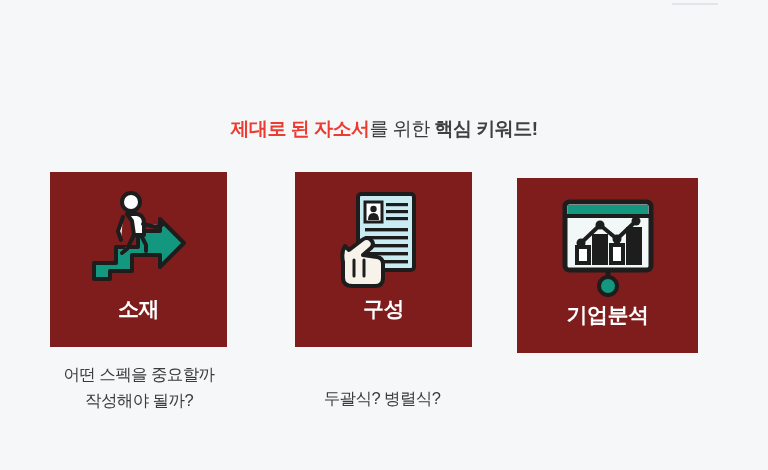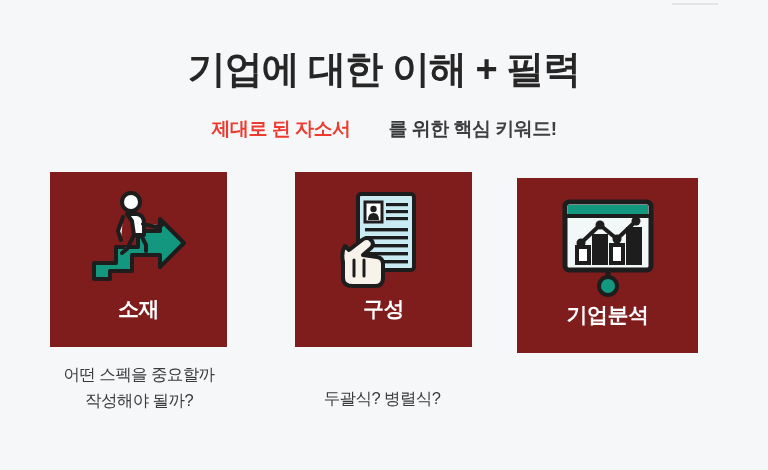--- a/index.html
+++ b/index.html
@@ -49,23 +49,22 @@
     font-size: 19px;
     color: #3a3a3a;
     letter-spacing: -0.5px;
     white-space: nowrap;
   }
   .subtitle .accent {
     color: #ee3b2f;
     font-weight: bold;
   }
   .subtitle .mid {
-    font-weight: bold;
+    font-weight: normal;
     color: #3a3a3a;
-    padding-left: 38px;
   }
   .subtitle .strong {
     font-weight: bold;
     color: #404040;
   }
 
   .cards {
     position: absolute;
     top: 172px;
     left: 50px;
@@ -123,21 +122,20 @@
   .caption.p3 { left: 494px; width: 268px; }
   .caption span { display: block; }
 </style>
 </head>
 <body>
 
 <div class="page">
 
   <div class="top-rule"></div>
 
-  <div class="title">기업에 대한 이해 + 필력</div>
 
   <div class="subtitle">
     <span class="accent">제대로 된 자소서</span><span class="mid">를 위한 </span><span class="strong">핵심 키워드</span><span class="strong">!</span>
   </div>
 
   <div class="cards">
 
     <div class="card c1">
       <div class="card-icon">
         <svg width="105" height="100" viewBox="0 0 105 100" xmlns="http://www.w3.org/2000/svg">

